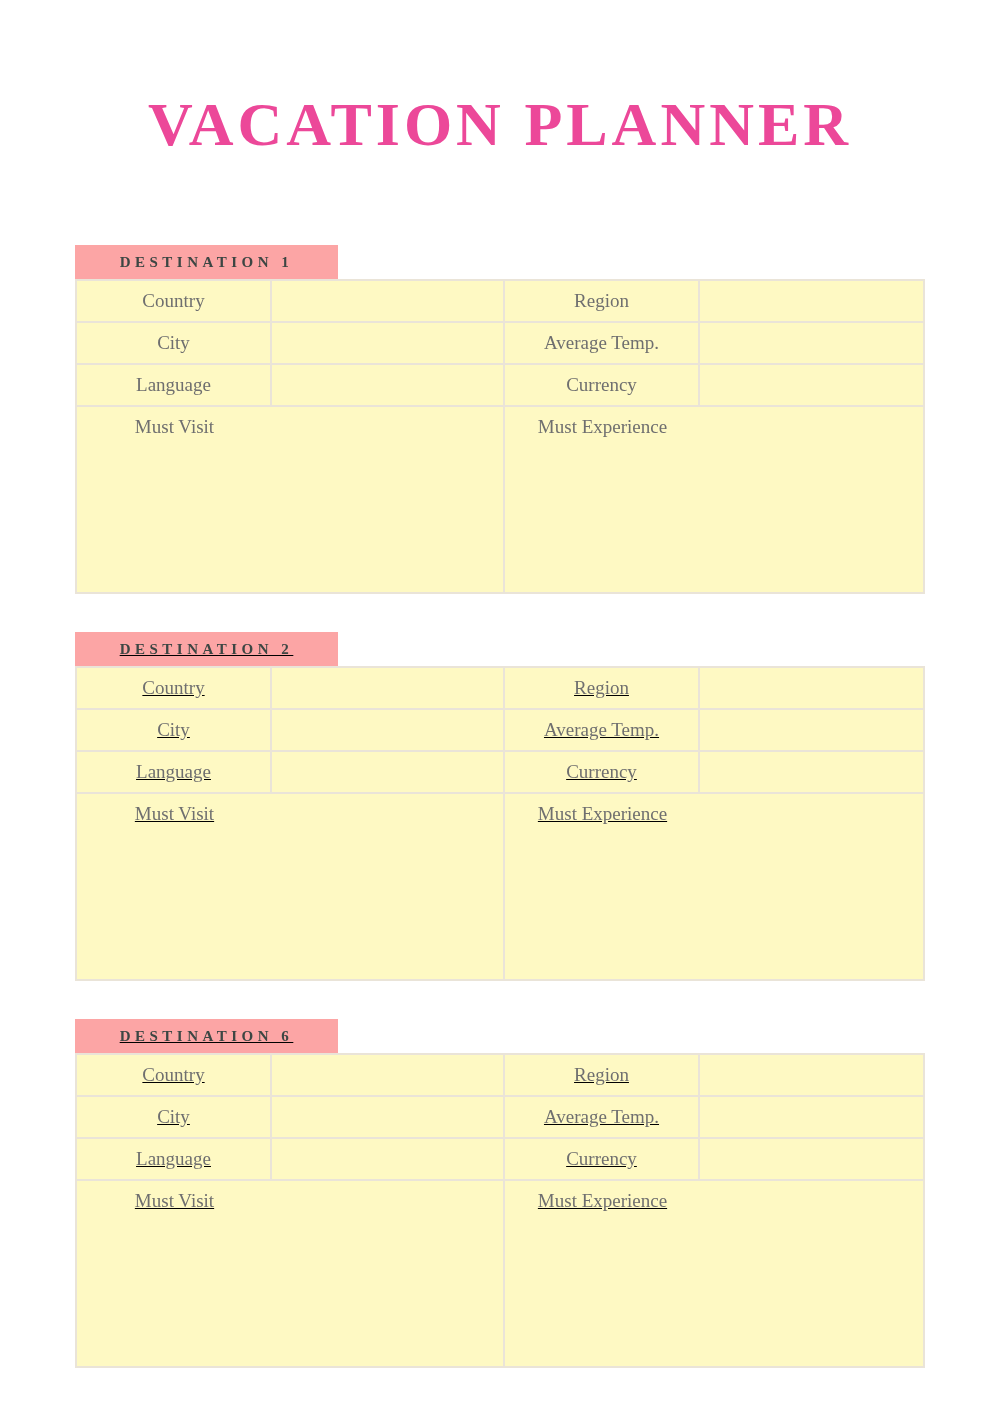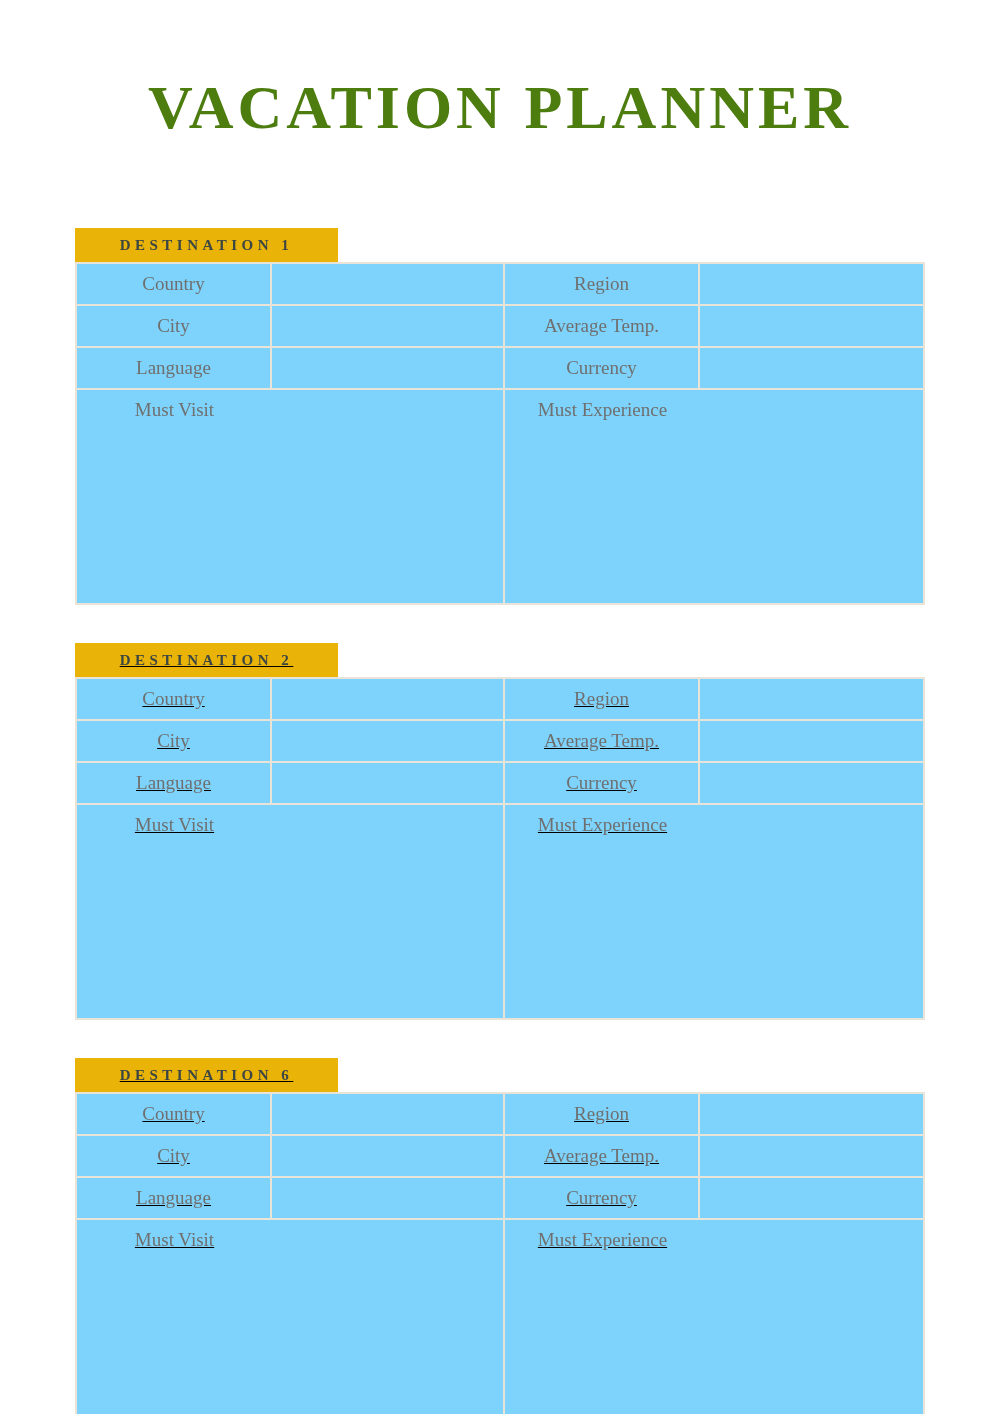--- a/index.html
+++ b/index.html
@@ -11,68 +11,68 @@
     font-family: "Liberation Serif", "DejaVu Serif", serif;
   }
   .page {
     position: relative;
     width: 1000px;
     height: 1414px;
     overflow: hidden;
     background: #ffffff;
   }
   .title {
-    margin: 0;
+    margin: 17px;
     padding-top: 76px;
     line-height: 1;
     text-align: center;
     font-size: 62px;
     font-weight: 700;
     letter-spacing: 4px;
-    color: #4d7c0f;
+    color: #ec4899;
     white-space: nowrap;
   }
   .section {
     margin-left: 75px;
     width: 848px;
   }
   .section.first { margin-top: 90px; }
   .section.next  { margin-top: 38px; text-decoration: underline; }
   .tab {
     width: 263px;
     height: 34px;
-    background: #eab308;
+    background: #fca5a5;
     display: flex;
     align-items: center;
     justify-content: center;
     font-size: 15px;
     font-weight: 700;
     letter-spacing: 4.5px;
     color: #3c4643;
     white-space: nowrap;
   }
   table.dest-table {
     border-collapse: collapse;
     table-layout: fixed;
     width: 848px;
   }
   td {
     border: 2px solid #eae4d8;
     padding: 0;
-    background: #7dd3fc;
+    background: #fef9c3;
   }
   tr.field-row { height: 42px; }
   td.lbl {
     text-align: center;
     vertical-align: middle;
     font-size: 19px;
     color: #6f6f6f;
   }
   td.val { }
-  tr.big-row { height: 215px; }
+  tr.big-row { height: 187px; }
   td.big {
     vertical-align: top;
     padding-top: 9px;
   }
   .big-label {
     display: block;
     width: 195px;
     text-align: center;
     font-size: 19px;
     color: #6f6f6f;

